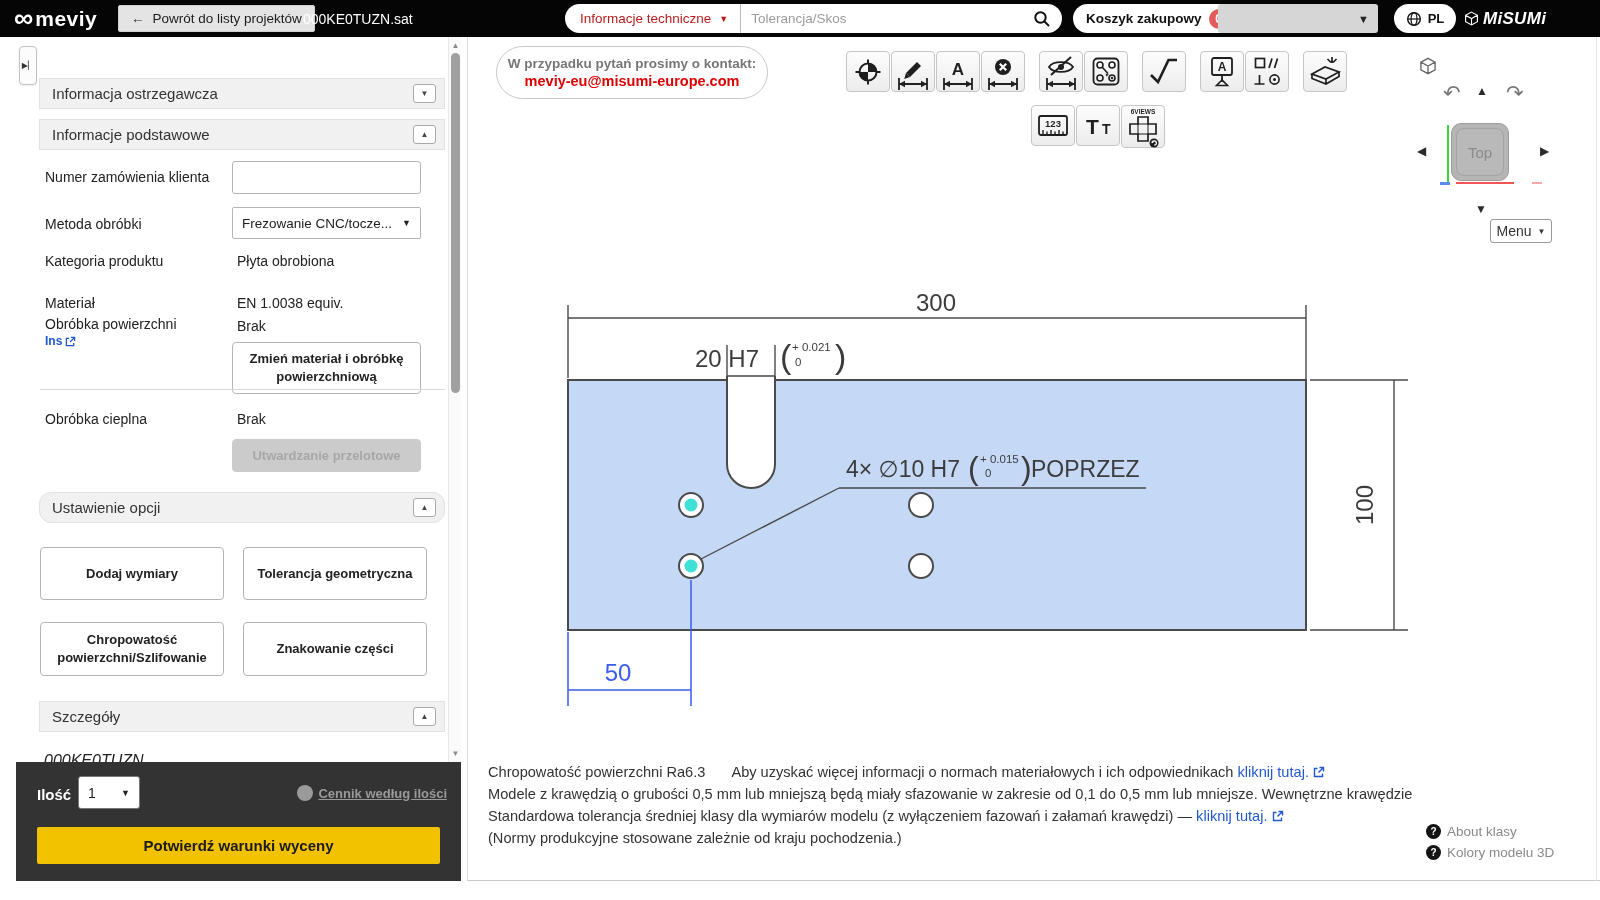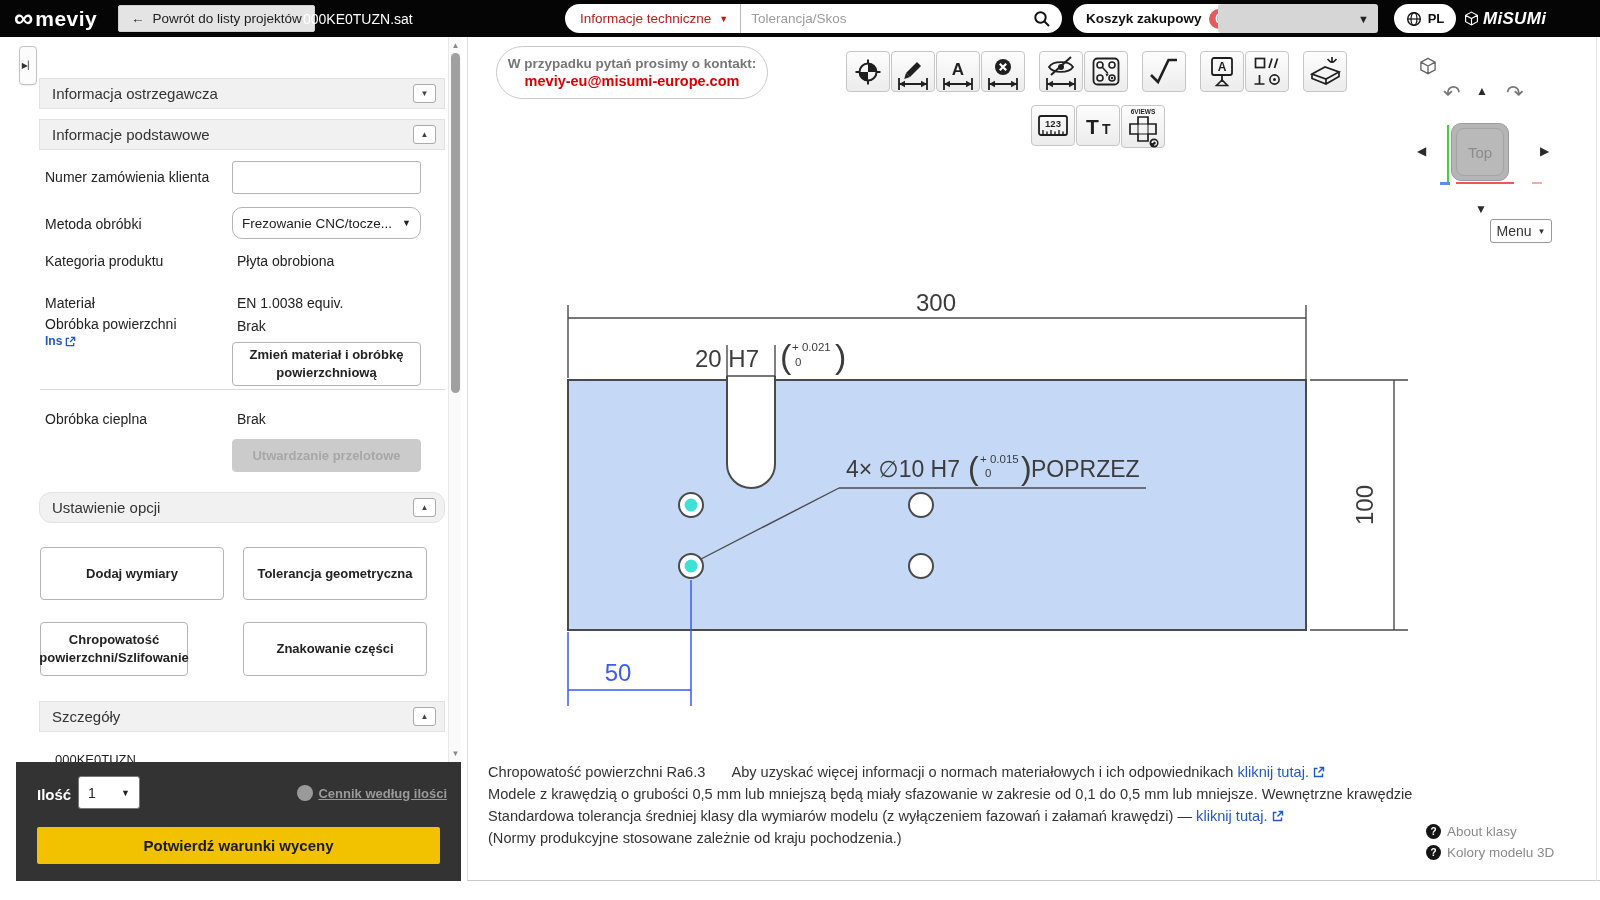--- a/index.html
+++ b/index.html
@@ -36,28 +36,28 @@
   
   .sidebar { position:absolute; left:0; top:37px; width:467px; height:725px; background:#fff;margin-top:32px; }
   .sec-head { position:absolute; left:39px; width:406px; height:31px; background:#f1f1f1; border:1px solid #e2e2e2;
     display:flex; align-items:center; justify-content:space-between; padding:0 8px 0 12px; font-size:15px; color:#333; }
   .sec-toggle { width:23px; height:19px; background:#fff; border:1px solid #aaa; border-radius:3px; font-size:8px; color:#444;
     display:flex; align-items:center; justify-content:center; cursor:pointer; }
   .f-label { position:absolute; left:45px; font-size:14px; color:#222; }
   .f-value { position:absolute; left:237px; font-size:14px; color:#222; }
   .f-input { position:absolute; left:232px; width:189px; height:33px; background:#fff; border:1px solid #b5b5b5; border-radius:3px;
     font-size:14px; padding:0 8px; font-family:"Liberation Sans",sans-serif; }
-  .f-select { position:absolute; left:232px; width:189px; height:32px; background:#fff; border:1px solid #b5b5b5; border-radius:10px;
+  .f-select { position:absolute; left:232px; width:189px; height:32px; background:#fff; border:1px solid #b5b5b5; border-radius:2px;
     display:flex; align-items:center; justify-content:space-between; padding:0 9px; font-size:13.5px; color:#222; cursor:pointer; }
   .side-btn { position:absolute; background:#fff; border:1px solid #b5b5b5; border-radius:4px; font-size:13px; font-weight:600;
     color:#222; display:flex; align-items:center; justify-content:center; text-align:center; line-height:1.35; padding:2px 10px; cursor:pointer; }
   .side-btn.disabled { background:#cbcbcb; border-color:#cbcbcb; color:#a7a7a7; cursor:default; }
   .ins-link { position:absolute; left:45px; font-size:12px; color:#1f56cc; font-weight:bold; display:flex; gap:3px; align-items:center; cursor:pointer; }
   .divider { position:absolute; left:40px; width:405px; height:1px; background:#d9d9d9; }
-  .tree-root { position:absolute; left:55px; font-size:13px; color:#222; }
+  .tree-root { position:absolute; left:44px; font-size:16px; color:#222;font-style:italic; }
   .tree-row { position:absolute; left:72px; display:flex; align-items:center; gap:2px; font-size:15px; color:#222; cursor:pointer; }
   .minus-box { width:11px; height:11px; border:1px solid #999; background:#fff; font-size:9px; line-height:9px; color:#555;
     display:flex; align-items:center; justify-content:center; margin-right:3px; }
 
   
   .scroll-track { position:absolute; left:448px; top:37px; width:13px; height:725px; background:#fafafa; border-left:1px solid #e8e8e8; }
   .scroll-up, .scroll-down { position:absolute; left:0; width:13px; height:13px; font-size:8px; color:#8a8a8a; display:flex; align-items:center; justify-content:center; cursor:pointer; }
   .scroll-thumb { position:absolute; left:2px; top:16px; width:9px; height:340px; background:#a0a0a0; border-radius:5px; cursor:pointer; }
 
   .panel-handle { position:absolute; border:1px solid #c3c3c3; background:#fcfcfc; border-radius:4px; color:#333;
@@ -207,37 +207,37 @@
 
     <div class="f-label" style="top:247px;">Obróbka powierzchni</div>
     <div class="f-value" style="top:249px;">Brak</div>
     <div class="ins-link" style="top:265px;">
       <span>Ins</span>
       <svg width="11" height="11" viewBox="0 0 12 12">
         <path d="M4.5,2.5 H1.5 V10.5 H9.5 V7.5 M6.5,1.5 H10.5 V5.5 M10.2,1.8 L5.5,6.5" fill="none" stroke="#1f56cc" stroke-width="1.4"></path>
       </svg>
     </div>
 
-    <div class="side-btn" style="left:232px; top:273px; width:189px; height:44px;">Zmień materiał i obróbkę powierzchniową</div>
+    <div class="side-btn" style="left:232px; top:273px; width:189px; height:52px;">Zmień materiał i obróbkę powierzchniową</div>
 
     <div class="divider" style="top:320px;"></div>
 
     <div class="f-label" style="top:342px;">Obróbka cieplna</div>
     <div class="f-value" style="top:342px;">Brak</div>
 
     <div class="side-btn disabled" style="left:232px; top:370px; width:189px; height:33px;">Utwardzanie przelotowe</div>
 
     <div class="sec-head" style="top:423px;border-radius:12px;">
       <span>Ustawienie opcji</span>
       <span class="sec-toggle">▲</span>
     </div>
 
     <div class="side-btn" style="left:40px; top:478px; width:184px; height:53px;">Dodaj wymiary</div>
     <div class="side-btn" style="left:243px; top:478px; width:184px; height:53px;">Tolerancja geometryczna</div>
-    <div class="side-btn" style="left:40px; top:553px; width:148px; height:54px;">Chropowatość powierzchni/Szlifowanie</div>
+    <div class="side-btn" style="left:40px; top:553px; width:184px; height:54px;">Chropowatość powierzchni/Szlifowanie</div>
     <div class="side-btn" style="left:243px; top:553px; width:184px; height:54px;">Znakowanie części</div>
 
     <div class="sec-head" style="top:632px;">
       <span>Szczegóły</span>
       <span class="sec-toggle">▲</span>
     </div>
 
     <div class="tree-root" style="top:683px;">000KE0TUZN</div>
     <div class="tree-row" style="top:705px;">
       <span class="minus-box">−</span>

